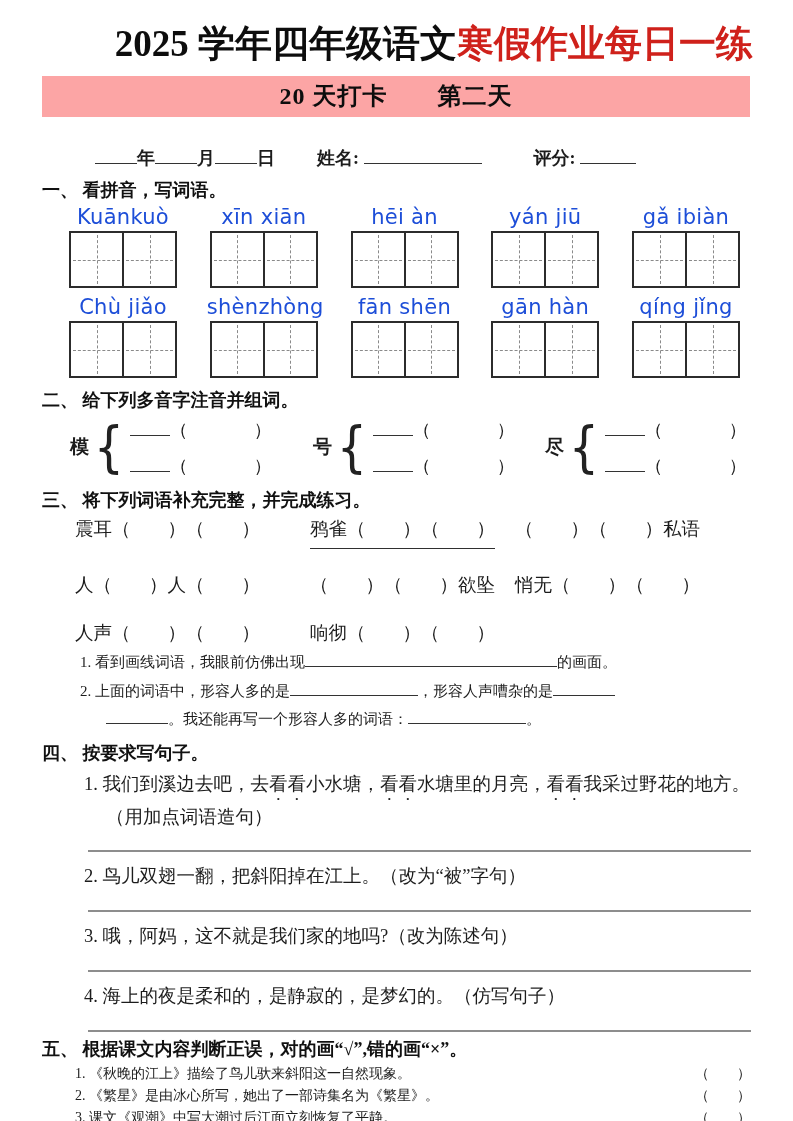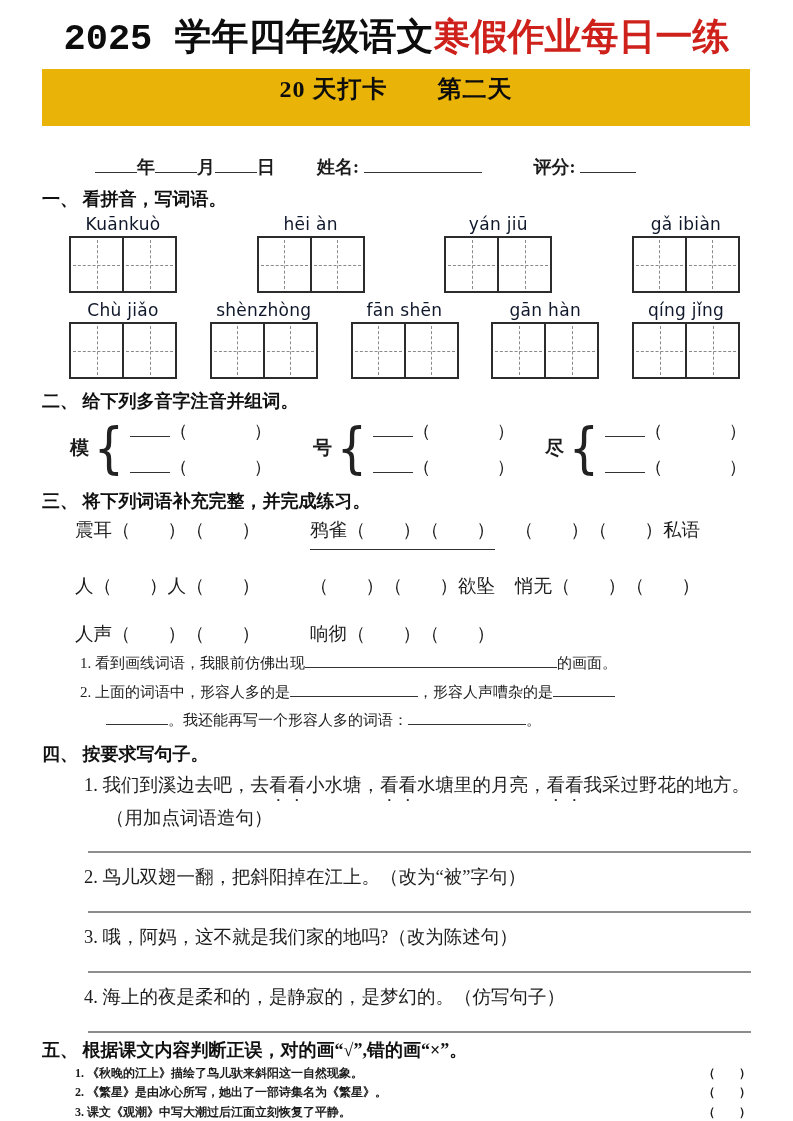--- a/index.html
+++ b/index.html
@@ -7,30 +7,30 @@
   body {
     width:793px; height:1121px; overflow:hidden;
     font-family:"Liberation Serif","DejaVu Serif",serif;
     color:#1c1c1c;
     display:flex; flex-direction:column;
   }
   .page { padding:0 40px; display:flex; flex-direction:column; flex:1; }
 
   
   .title {
-    margin-top:12px; text-align:center;
-    font-family:Liberation Mono, monospace;
+    margin-top:19px; text-align:right;
+    font-family:Liberation Serif, serif;
     font-weight:900; font-size:37px; letter-spacing:0px; white-space:nowrap;
   }
   .title .t-black { color:#0d0d0d; }
   .title .t-red   { color:#cf211b; }
   .banner {
-    margin:7px 3px 0 2px; background:#eab308;
+    margin:7px 3px 0 2px; background:#fca5a5;
     text-align:center; font-weight:bold; font-size:24px; color:#0d0d0d;
-    padding:4px 0 21px 0; letter-spacing:1px;
+    padding:4px 0 5px 0; letter-spacing:1px;
   }
   .dateline {
     margin-top:29px; padding-left:55px;
     font-size:18px; font-weight:600; white-space:nowrap;
   }
   .bl { display:inline-block; border-bottom:1.6px solid #333; height:0.95em; vertical-align:baseline; }
   .w42{width:42px}.w118{width:118px}.w56{width:56px}
   .dl-gap1{display:inline-block;width:42px}
   .dl-gap2{display:inline-block;width:52px}
 
@@ -39,21 +39,21 @@
     font-size:18px; font-weight:bold; color:#111; margin-left:2px;
   }
 
   
   .pinrow {
     display:flex; justify-content:space-between;
     padding:0 10px 0 26px; margin-top:3px;
   }
   .pgroup { width:114px; text-align:center; }
   .pinyin {
-    font-family:"DejaVu Sans",sans-serif; font-size:17px; color:#0f172a;
+    font-family:"DejaVu Sans",sans-serif; font-size:21px; color:#1d4ed8;
     white-space:nowrap; letter-spacing:0.3px;
   }
   .wbox {
     margin:2px auto 0 auto; width:108px; height:57px;
     border:2px solid #2c2c2c; display:flex;
   }
   .wcell { flex:1; position:relative; }
   .wcell + .wcell { border-left:2px solid #2c2c2c; }
   .wcell::before { content:""; position:absolute; left:50%; top:2px; bottom:2px; border-left:1.5px dashed #8a8a8a; }
   .wcell::after  { content:""; position:absolute; top:50%; left:2px; right:2px; border-top:1.5px dashed #8a8a8a; }
@@ -95,22 +95,22 @@
     text-emphasis:filled dot #1c1c1c;
     text-emphasis-position:under right;
   }
   .ansline {
     height:0; border-top:2px solid #8d8d8d;
     margin:19px 2px 5px 48px;
   }
 
   
   .s5item {
-    margin-left:35px; font-size:12px; line-height:1.3;
-    display:flex; margin-top:4px;font-weight:bold;
+    margin-left:35px; font-size:14px; line-height:1.3;
+    display:flex; margin-top:4px;
   }
   .jtext { flex:1; }
   .jbracket { white-space:nowrap; padding-right:2px; }
   .mt8{margin-top:8px}.mt10{margin-top:10px}
 </style>
 </head>
 <body>
 
 <div class="page">
 
@@ -121,20 +121,27 @@
   <div class="banner">20 天打卡　　第二天</div>
 
   <div class="dateline">
     <span class="bl w42"></span><span>年</span><span class="bl w42"></span><span>月</span><span class="bl w42"></span><span>日</span><span class="dl-gap1"></span><span>姓名:</span> <span class="bl w118"></span><span class="dl-gap2"></span><span>评分:</span> <span class="bl w56"></span>
   </div>
 
   <div class="sec-h mt8">一、 看拼音，写词语。</div>
   <div class="pinrow">
     <div class="pgroup">
         <div class="pinyin">Kuānkuò</div>
+        <div class="wbox">
+          <div class="wcell"></div>
+          <div class="wcell"></div>
+        </div>
+      </div>
+    <div class="pgroup">
+        <div class="pinyin">xīn xiān</div>
         <div class="wbox">
           <div class="wcell"></div>
           <div class="wcell"></div>
         </div>
       </div>
     <div class="pgroup">
         <div class="pinyin">hēi àn</div>
         <div class="wbox">
           <div class="wcell"></div>
           <div class="wcell"></div>

